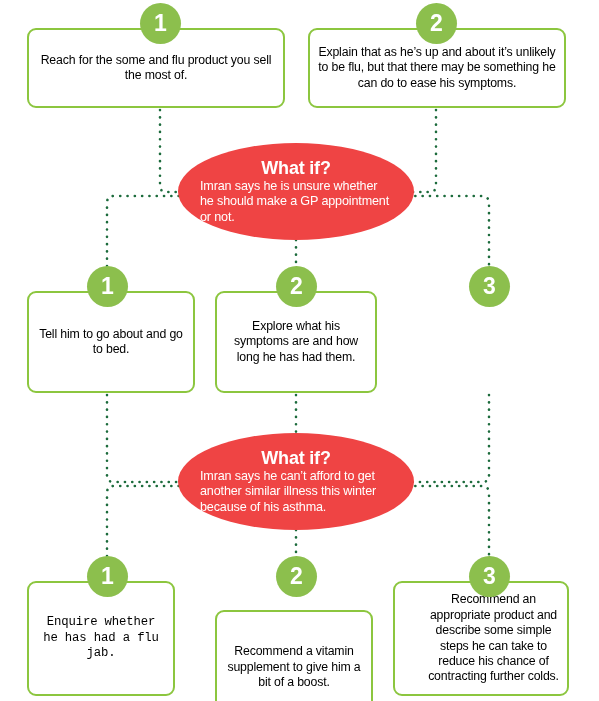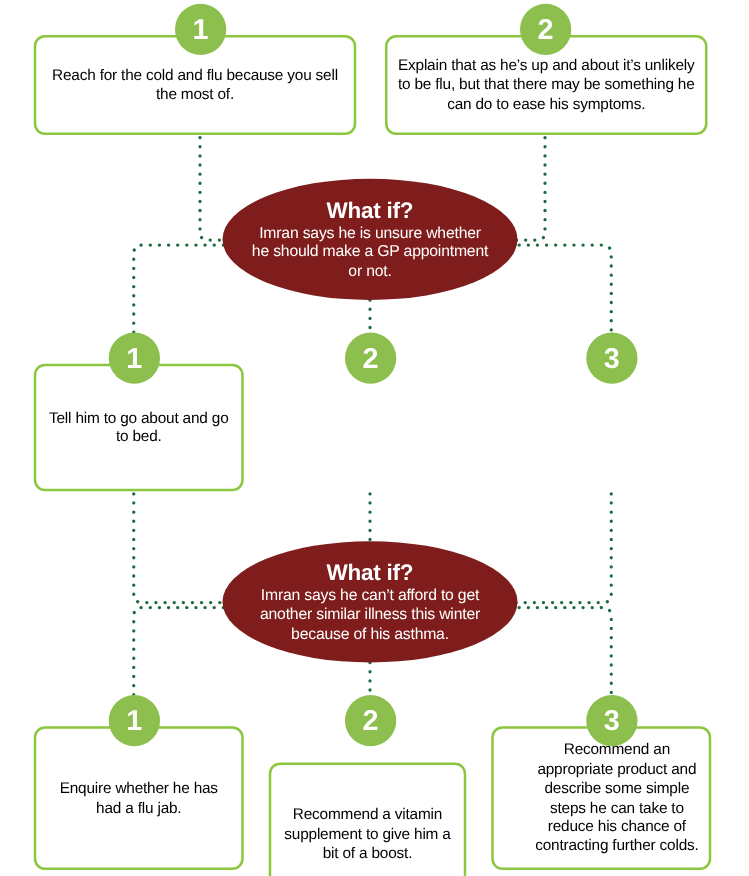--- a/index.html
+++ b/index.html
@@ -13,23 +13,23 @@
         display:flex;align-items:center;justify-content:center;}
   .node .txt{display:block;width:100%;padding:0 8px;box-sizing:border-box;
              text-align:center;color:#000000;font-size:12.3px;line-height:15.4px;
              letter-spacing:-0.15px;}
 
   .badge{position:absolute;width:41px;height:41px;border-radius:50%;
          background:#8CBF4D;color:#ffffff;display:flex;align-items:center;
          justify-content:center;font-size:23px;font-weight:bold;
          line-height:1;letter-spacing:0;}
 
-  .whatif{position:absolute;border-radius:50%;background:#7f1d1d;
+  .whatif{position:absolute;border-radius:50%;background:#ef4444;
           display:flex;flex-direction:column;align-items:center;
-          justify-content:center;text-align:center;color:#ffffff;}
+          justify-content:center;color:#ffffff;}
   .whatif .hd{font-size:18px;font-weight:bold;line-height:20px;
               margin-bottom:1px;letter-spacing:-0.2px;}
   .whatif .bd{font-size:12.6px;line-height:15.2px;letter-spacing:-0.15px;
               padding:0 22px;}
 </style>
 </head>
 <body>
 
 <div id="stage">
 
@@ -54,21 +54,21 @@
 
       <path d="M186,486 L114,486 Q107,486 107,493 L107,573"></path>
 
       <path d="M296,530 L296,573"></path>
 
       <path d="M408,486 L481,486 Q489,486 489,493 L489,573"></path>
     </g>
   </svg>
 
   <div class="node" style="left:27px;top:28px;width:258px;height:80px;">
-    <span class="txt">Reach for the cold and flu because you sell the most of.</span>
+    <span class="txt">Reach for the some and flu product you sell the most of.</span>
   </div>
   <div class="badge" style="left:140px;top:3px;">
     <span>1</span>
   </div>
 
   <div class="node" style="left:308px;top:28px;width:258px;height:80px;">
     <span class="txt">Explain that as he’s up and about it’s unlikely to be flu, but that there may be something he can do to ease his symptoms.</span>
   </div>
   <div class="badge" style="left:416px;top:3px;">
     <span>2</span>
@@ -79,34 +79,37 @@
     <div class="bd">Imran says he is unsure whether he should make a GP appointment or not.</div>
   </div>
 
   <div class="node" style="left:27px;top:291px;width:168px;height:102px;">
     <span class="txt">Tell him to go about and go to bed.</span>
   </div>
   <div class="badge" style="left:87px;top:266px;">
     <span>1</span>
   </div>
 
+  <div class="node" style="left:215px;top:291px;width:162px;height:102px;">
+    <span class="txt">Explore what his symptoms are and how long he has had them.</span>
+  </div>
   <div class="badge" style="left:276px;top:266px;">
     <span>2</span>
   </div>
 
   <div class="badge" style="left:469px;top:266px;">
     <span>3</span>
   </div>
 
   <div class="whatif" style="left:178px;top:433px;width:236px;height:97px;">
     <div class="hd">What if?</div>
     <div class="bd">Imran says he can’t afford to get another similar illness this winter because of his asthma.</div>
   </div>
 
-  <div class="node" style="left:27px;top:581px;width:168px;height:115px;">
+  <div class="node" style="left:27px;top:581px;width:148px;height:115px;font-family:Liberation Mono, monospace;">
     <span class="txt">Enquire whether he has had a flu jab.</span>
   </div>
   <div class="badge" style="left:87px;top:556px;">
     <span>1</span>
   </div>
 
   <div class="node" style="left:215px;top:610px;width:158px;height:115px;">
     <span class="txt">Recommend a vitamin supplement to give him a bit of a boost.</span>
   </div>
   <div class="badge" style="left:276px;top:556px;">

